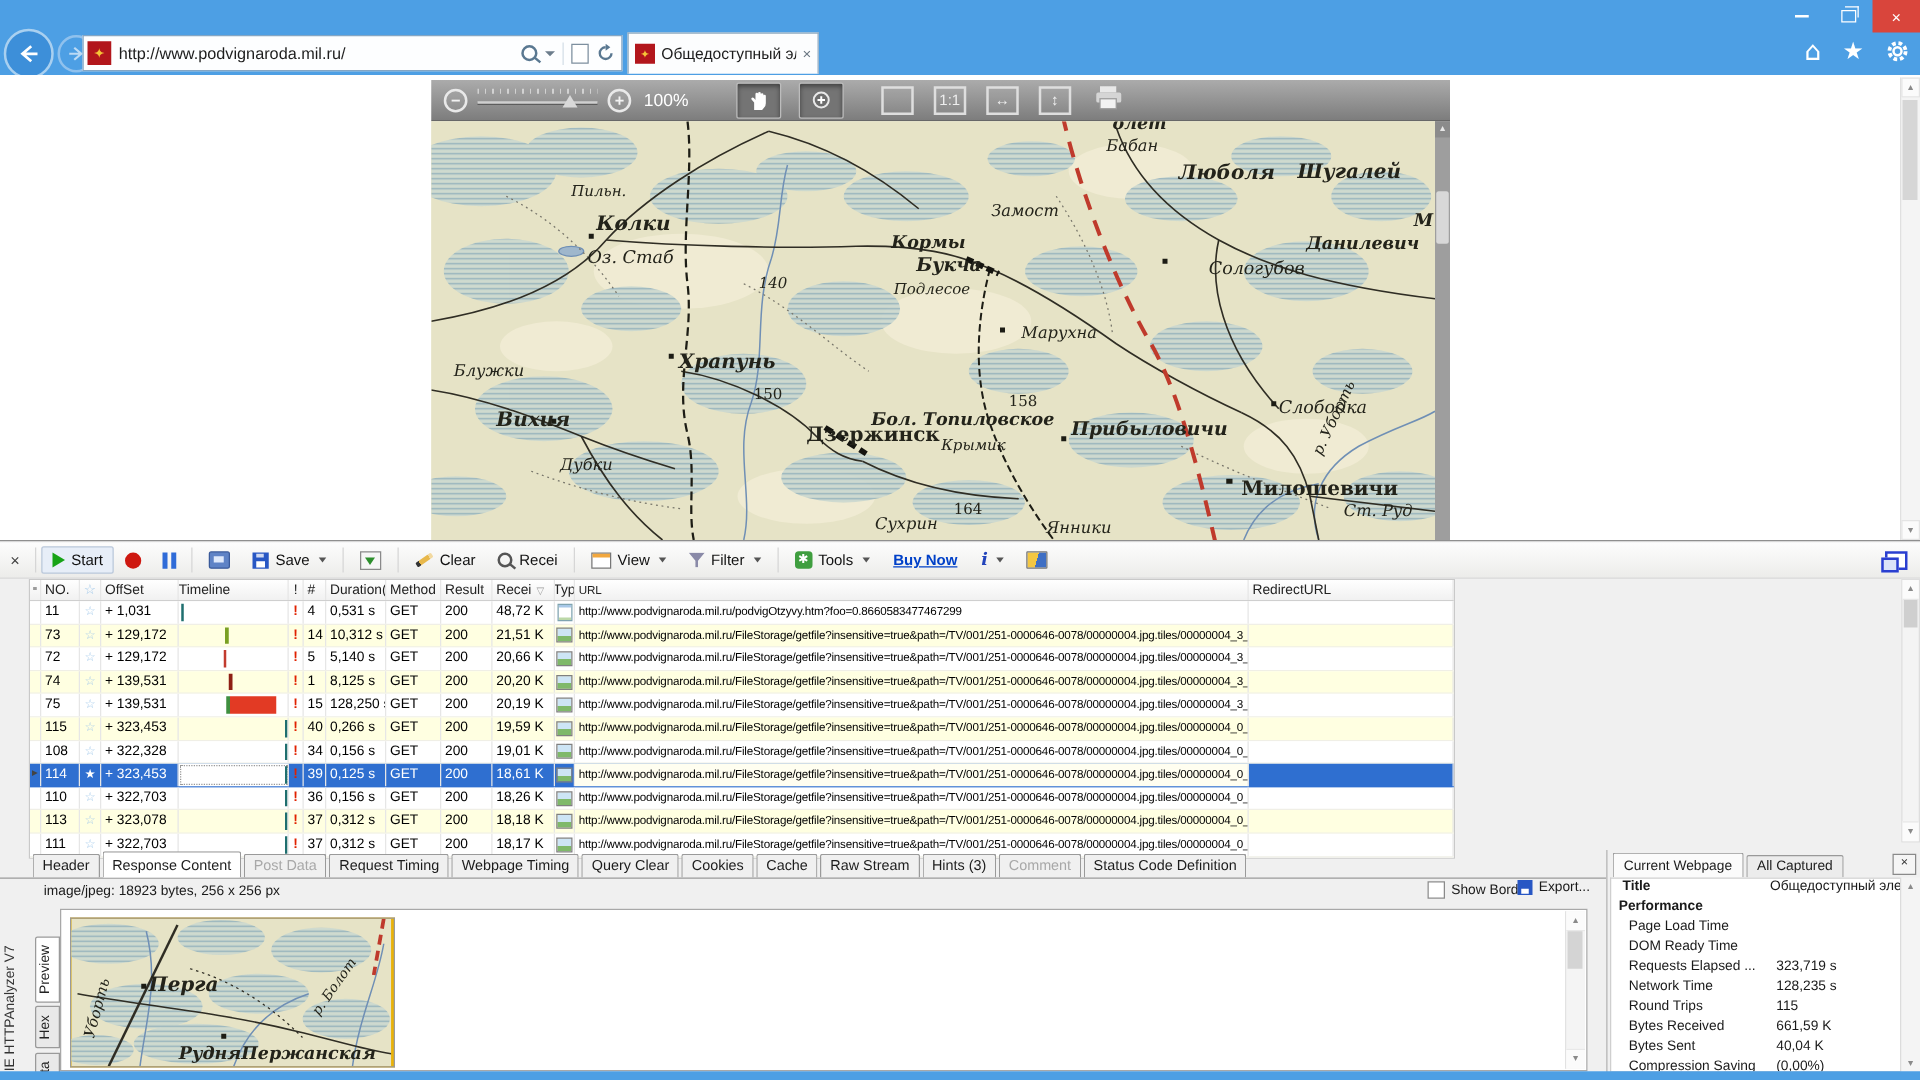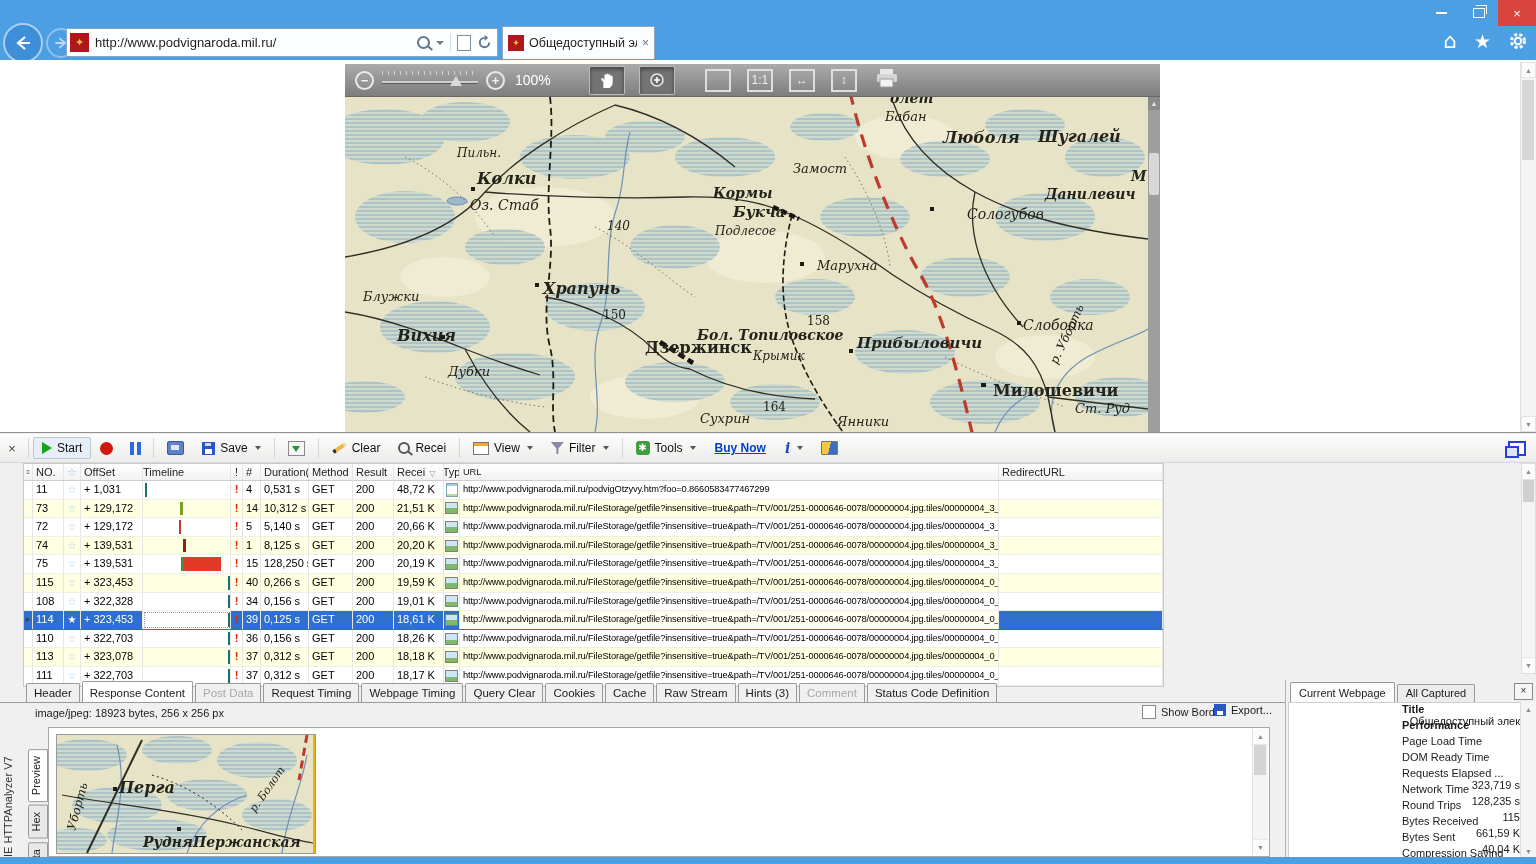--- a/index.html
+++ b/index.html
@@ -151,21 +151,21 @@
   .pscroll2 .arr.bottom{position:absolute;bottom:0;left:0;right:0;border-top:1px solid #e8e8e8;border-bottom:none;}
   .pthumb2{position:absolute;left:1px;top:16px;width:12px;height:30px;background:#d4d4d4;}
 
   
   .rpanel{position:absolute;left:1285px;top:247px;width:251px;height:178px;background:#f0f0f0;border-left:1px solid #b3b3b3;box-sizing:border-box;}
   .rtabs{display:flex;gap:2px;padding:1px 0 0 4px;height:21px;align-items:flex-end;}
   .rtab{border:1px solid #999;border-bottom:none;background:#ececec;padding:2px 8px 3px;font-size:11px;color:#1c1c1c;border-radius:2px 2px 0 0;white-space:nowrap;}
   .rtab.active{background:#fbfbfb;padding-top:4px;}
   .rclose{position:absolute;right:3px;top:3px;width:17px;height:15px;border:1px solid #8a8a8a;background:#f5f5f5;font-size:10px;line-height:14px;text-align:center;color:#333;}
   .rcontent{position:absolute;left:2px;top:22px;right:16px;bottom:0;background:#fff;border:1px solid #cfcfcf;border-right:none;font-size:11px;color:#1a1a1a;overflow:hidden;}
-  .rrow{display:flex;height:16px;align-items:flex-end;flex-direction:column;}
+  .rrow{display:flex;height:16px;align-items:flex-start;}
   .rlabel{width:118px;padding-left:9px;white-space:nowrap;overflow:hidden;flex:none;}
   .rlabel.indent{padding-left:14px;}
   .rlabel.bold{font-weight:bold;}
   .rvalue{white-space:nowrap;}
   .rscroll{position:absolute;right:0;top:22px;width:15px;bottom:0;background:#f4f4f4;border-left:1px solid #dcdcdc;}
   .rscroll .arr{height:14px;display:flex;align-items:center;justify-content:center;font-size:7px;color:#8a8a8a;}
   .rscroll .arr.bottom{position:absolute;bottom:0;left:0;right:0;}
 
   .bstrip{position:absolute;left:0;top:857px;width:1536px;height:7px;background:#4d9fe4;}
 </style>

